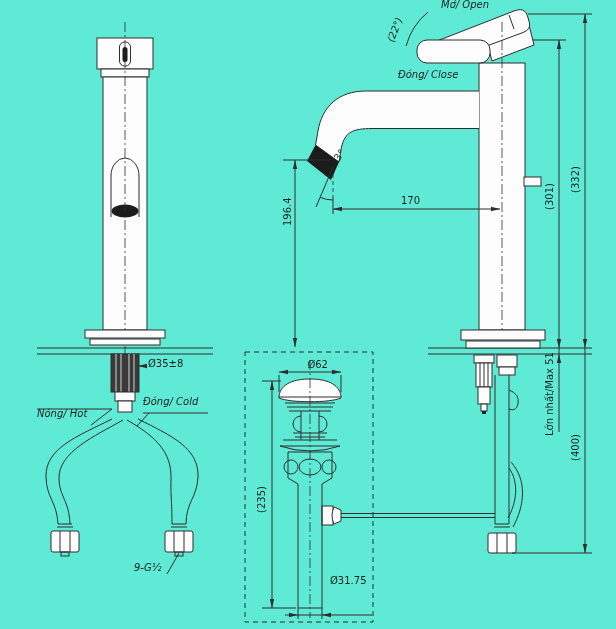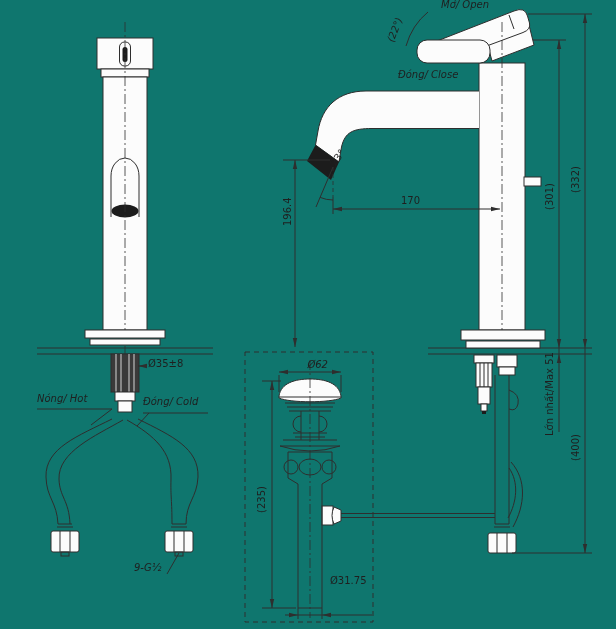--- a/index.html
+++ b/index.html
@@ -1,19 +1,19 @@
 <!DOCTYPE html>
 <html><head>
 <meta charset="utf-8">
 <style>
   html,body{margin:0;padding:0;}
   #stage{
     position:relative;
     width:616px;height:629px;
-    background:#0f766e;
+    background:#5eead4;
     font-family:"DejaVu Sans", sans-serif;
     overflow:hidden;
   }
   #stage svg{position:absolute;left:0;top:0;}
   .lbl{
     position:absolute;
     font-size:10px;
     color:#1f1f1f;
     white-space:nowrap;
     line-height:10px;
@@ -222,22 +222,22 @@
   <div class="lbl it" style="left:386px;top:40px;transform:rotate(-69deg);transform-origin:0 0;">(22°)</div>
   <div class="lbl it" style="left:398px;top:62px;margin-top:8px;">Đóng/ Close</div>
   <div class="lbl" style="left:337px;top:158px;transform:rotate(-55deg);transform-origin:0 100%;">23°</div>
   <div class="lbl ctr" style="left:392px;top:196px;width:28px;">170</div>
   <div class="lbl rot" style="left:283px;top:226px;">196.4</div>
   <div class="lbl rot" style="left:545px;top:210px;">(301)</div>
   <div class="lbl rot" style="left:571px;top:193px;">(332)</div>
   <div class="lbl rot" style="left:545px;top:436px;">Lớn nhất/Max 51</div>
   <div class="lbl rot" style="left:571px;top:461px;">(400)</div>
 
-  <div class="lbl it" style="left:37px;top:394px;text-align:right;">Nóng/ Hot</div>
+  <div class="lbl it" style="left:37px;top:409px;text-align:right;">Nóng/ Hot</div>
   <div class="lbl it" style="left:143px;top:397px;">Đóng/ Cold</div>
   <div class="lbl" style="left:148px;top:359px;">Ø35±8</div>
   <div class="lbl it" style="left:134px;top:563px;">9-G½</div>
 
-  <div class="lbl ctr" style="left:296px;top:360px;width:32px;font-style:italic;">Ø62</div>
+  <div class="lbl ctr" style="left:296px;top:360px;width:32px;">Ø62</div>
   <div class="lbl rot" style="left:257px;top:513px;">(235)</div>
   <div class="lbl" style="left:330px;top:576px;">Ø31.75</div>
 
 </div>
 
 </body></html>

